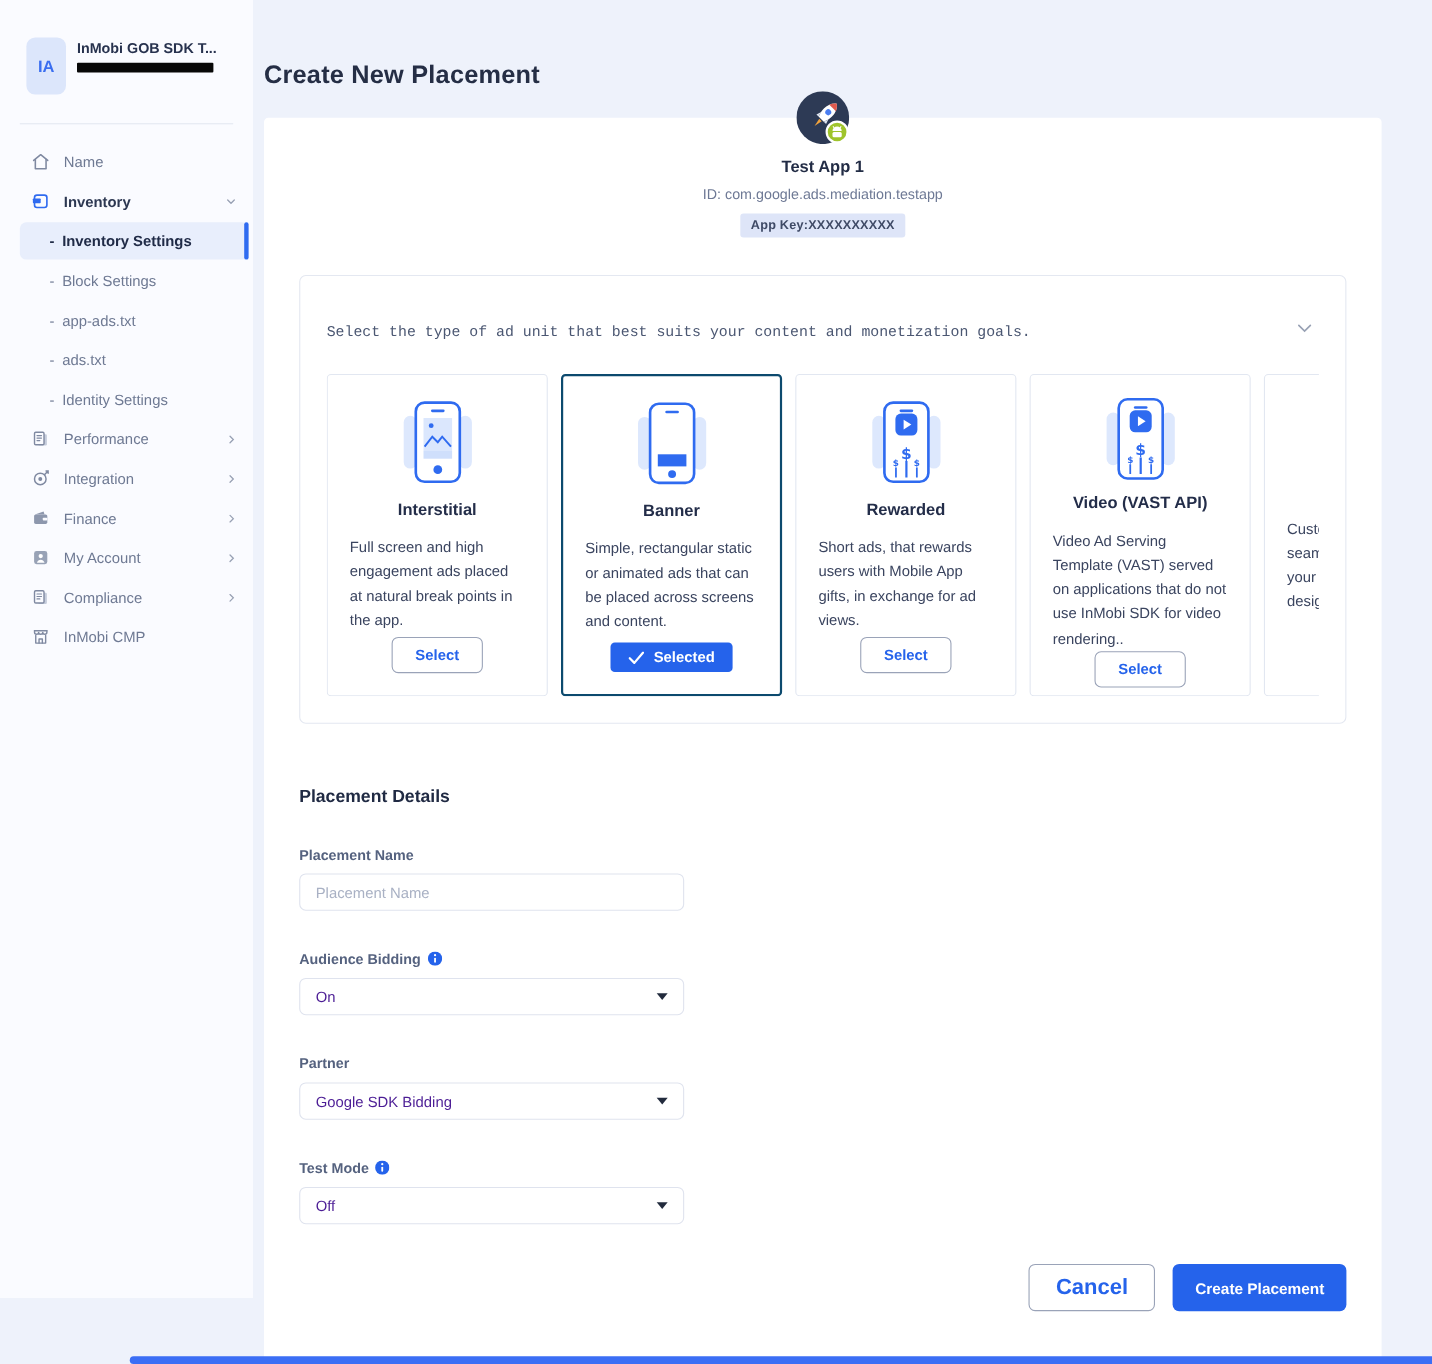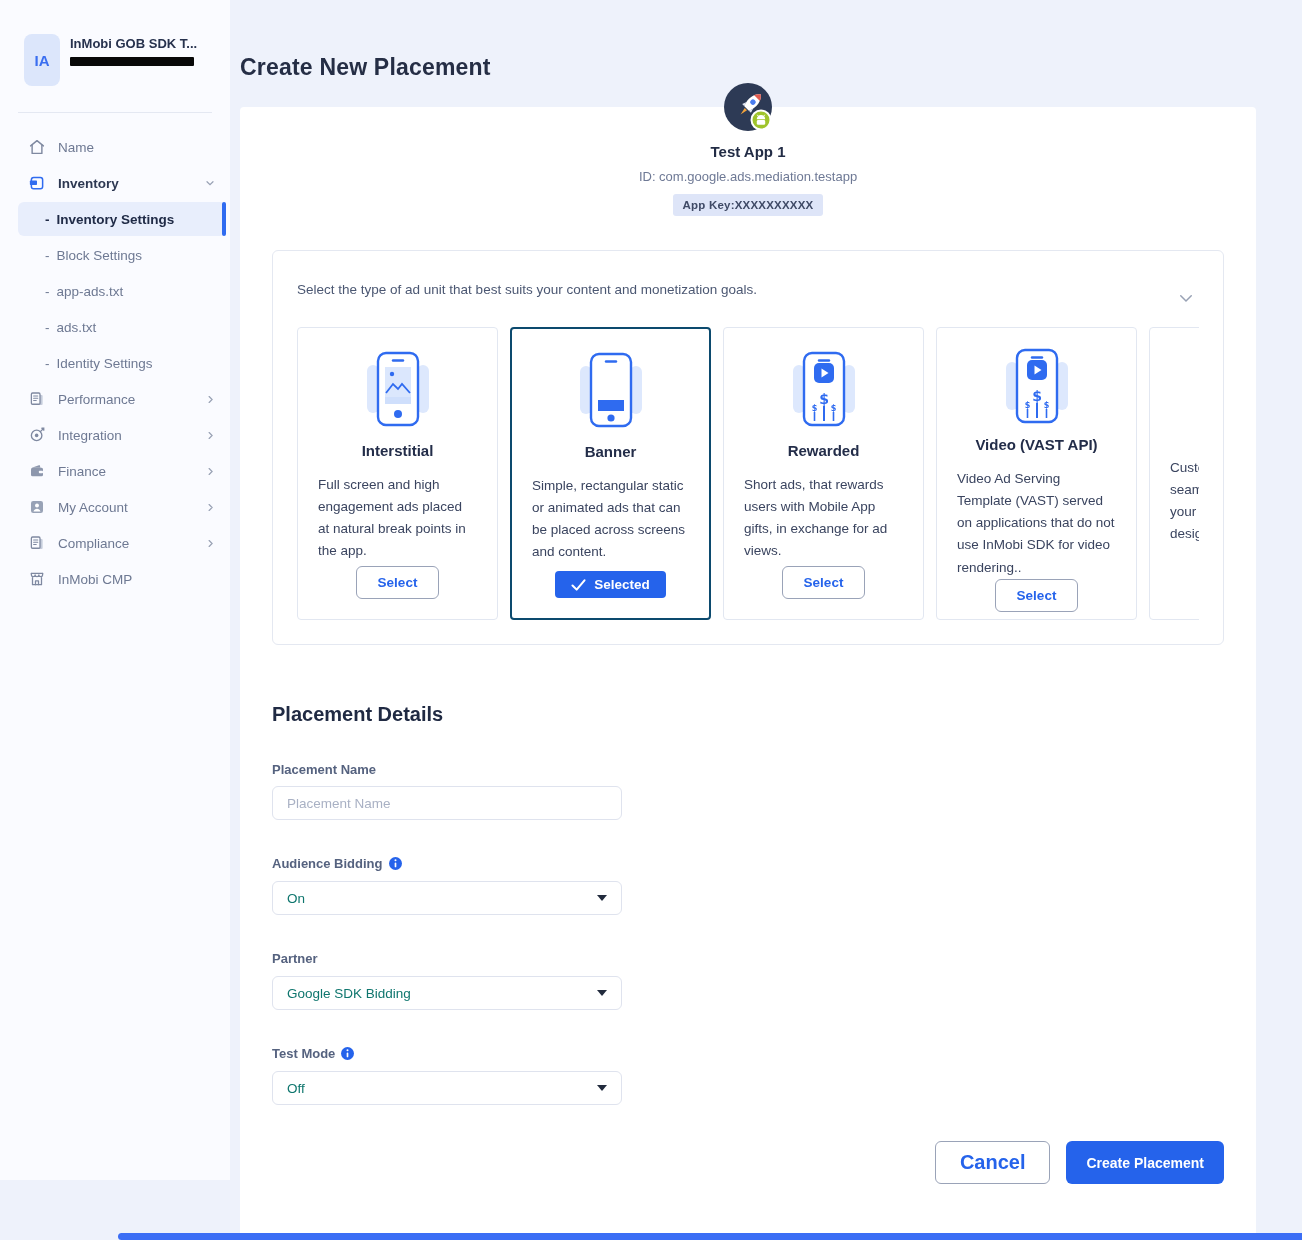--- a/index.html
+++ b/index.html
@@ -70,21 +70,21 @@
     display:inline-block;margin-top:10px;background:#dee5f8;color:#3f4a66;
     font-size:11.5px;font-weight:bold;padding:5px 10px;border-radius:3px;letter-spacing:.2px;
   }
 
   
   .adunit-panel{
     margin:34px 32px 0;border:1px solid #e4e8f1;border-radius:6px;
     padding:24px;position:relative;box-sizing:border-box;background:#fff;
   }
   .panel-title{font-size:15px;font-weight:bold;color:#222b45;}
-  .panel-sub{margin-top:7px;font-size:13.5px;color:#4b5772;}
+  .panel-sub{margin-top:20px;font-size:13.5px;color:#4b5772;font-family:Liberation Mono, monospace;}
   .panel-collapse{position:absolute;top:38px;right:28px;cursor:pointer;}
   .cards{display:flex;gap:12px;margin-top:30px;overflow:hidden;}
   .adcard{
     width:201px;height:293px;border:1px solid #e2e7f1;border-radius:4px;
     padding:18px 20px 20px;display:flex;flex-direction:column;box-sizing:border-box;
     background:#fff;flex-shrink:0;
   }
   .adcard.selected{border:2px solid #0c4a6e;}
   .icon-wrap{height:86px;display:flex;justify-content:center;align-items:center;}
   .adcard-title{text-align:center;margin-top:10px;font-size:15px;font-weight:bold;color:#232d49;}
@@ -94,32 +94,32 @@
     background:#fff;border:1px solid #9aa3b8;border-radius:6px;color:#2563eb;
     font-family:inherit;font-size:13.5px;font-weight:bold;padding:8px 21px;cursor:pointer;
   }
   .btn-selected{
     background:#2563eb;border:none;border-radius:4px;color:#fff;display:flex;align-items:center;gap:8px;
     font-family:inherit;font-size:13.5px;font-weight:bold;padding:6px 16px;cursor:pointer;
   }
 
   
   .form-section{padding:0 32px;}
-  .form-title{margin-top:58px;font-size:20px;font-weight:bold;color:#202a43;}
+  .form-title{margin-top:58px;font-size:16px;font-weight:bold;color:#202a43;}
   .field{margin-top:36px;}
   .field-label{font-size:13px;font-weight:bold;color:#55627f;display:flex;align-items:center;gap:6px;}
   .text-input{
     margin-top:9px;width:350px;height:34px;box-sizing:border-box;border:1px solid #dfe3ee;
     border-radius:6px;padding:0 14px;font-family:inherit;font-size:13.5px;color:#1f2937;background:#fff;
   }
   .text-input::placeholder{color:#a9b1c4;}
   .select{
     margin-top:10px;width:350px;height:34px;box-sizing:border-box;border:1px solid #dfe3ee;
     border-radius:6px;padding:0 14px;background:#fff;display:flex;align-items:center;
-    justify-content:space-between;font-size:13.5px;color:#0f766e;cursor:pointer;
+    justify-content:space-between;font-size:13.5px;color:#4c1d95;cursor:pointer;
   }
   .caret{width:0;height:0;border-left:5.5px solid transparent;border-right:5.5px solid transparent;border-top:6.5px solid #222b3d;}
 
   
   .actions{display:flex;justify-content:flex-end;gap:16px;padding:36px 32px 0;}
   .btn-cancel{
     background:#fff;border:1px solid #9aa3b8;border-radius:6px;color:#2563eb;
     font-family:inherit;font-size:20px;font-weight:bold;padding:9px 24px;cursor:pointer;
   }
   .btn-primary{

